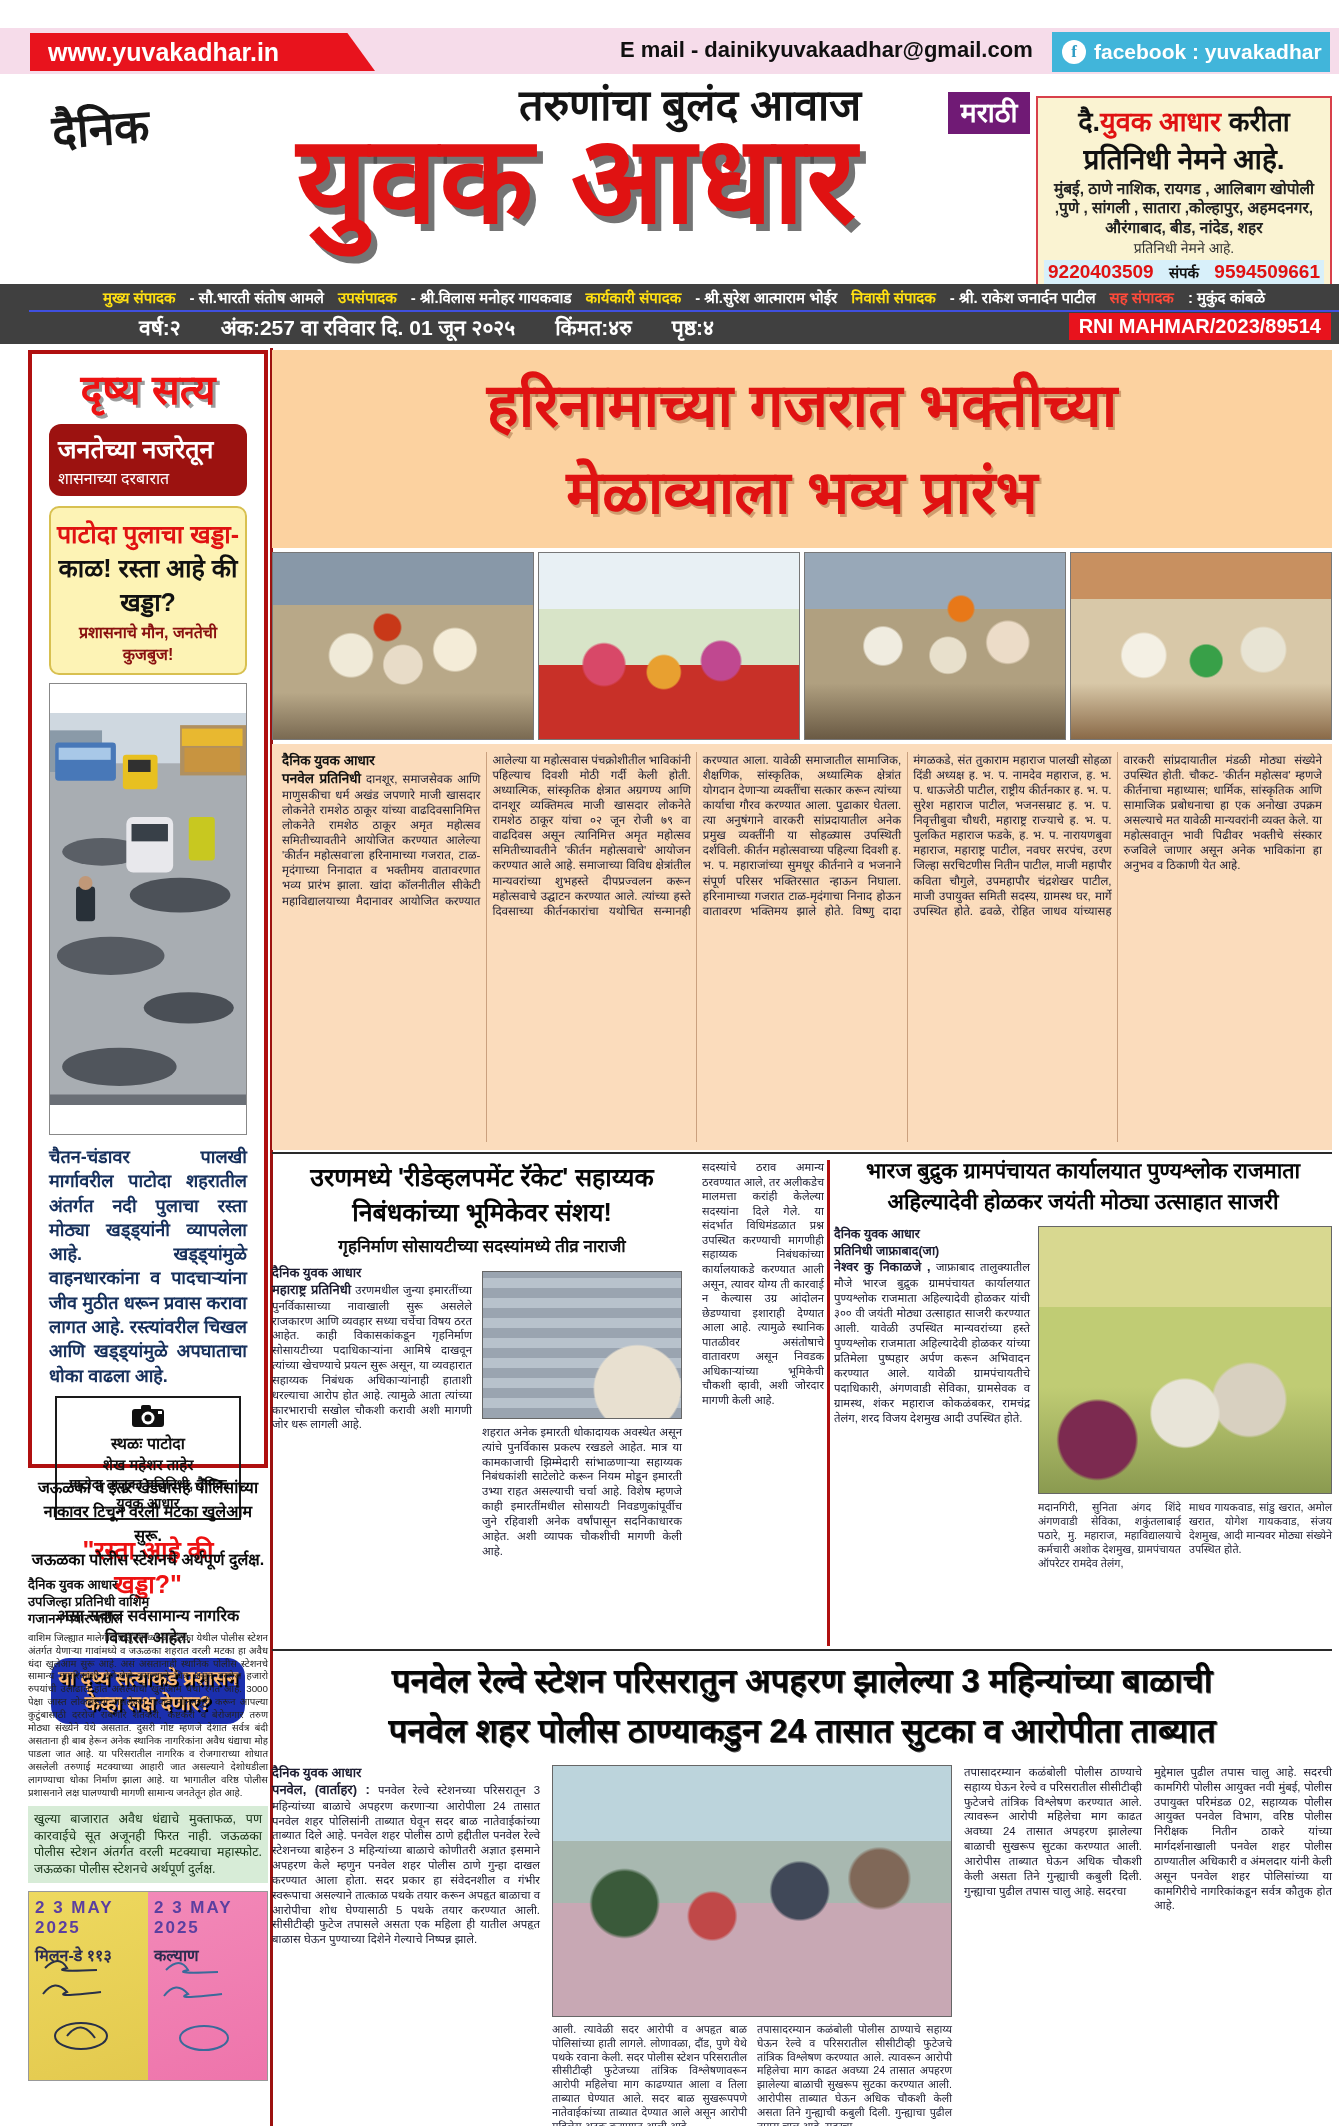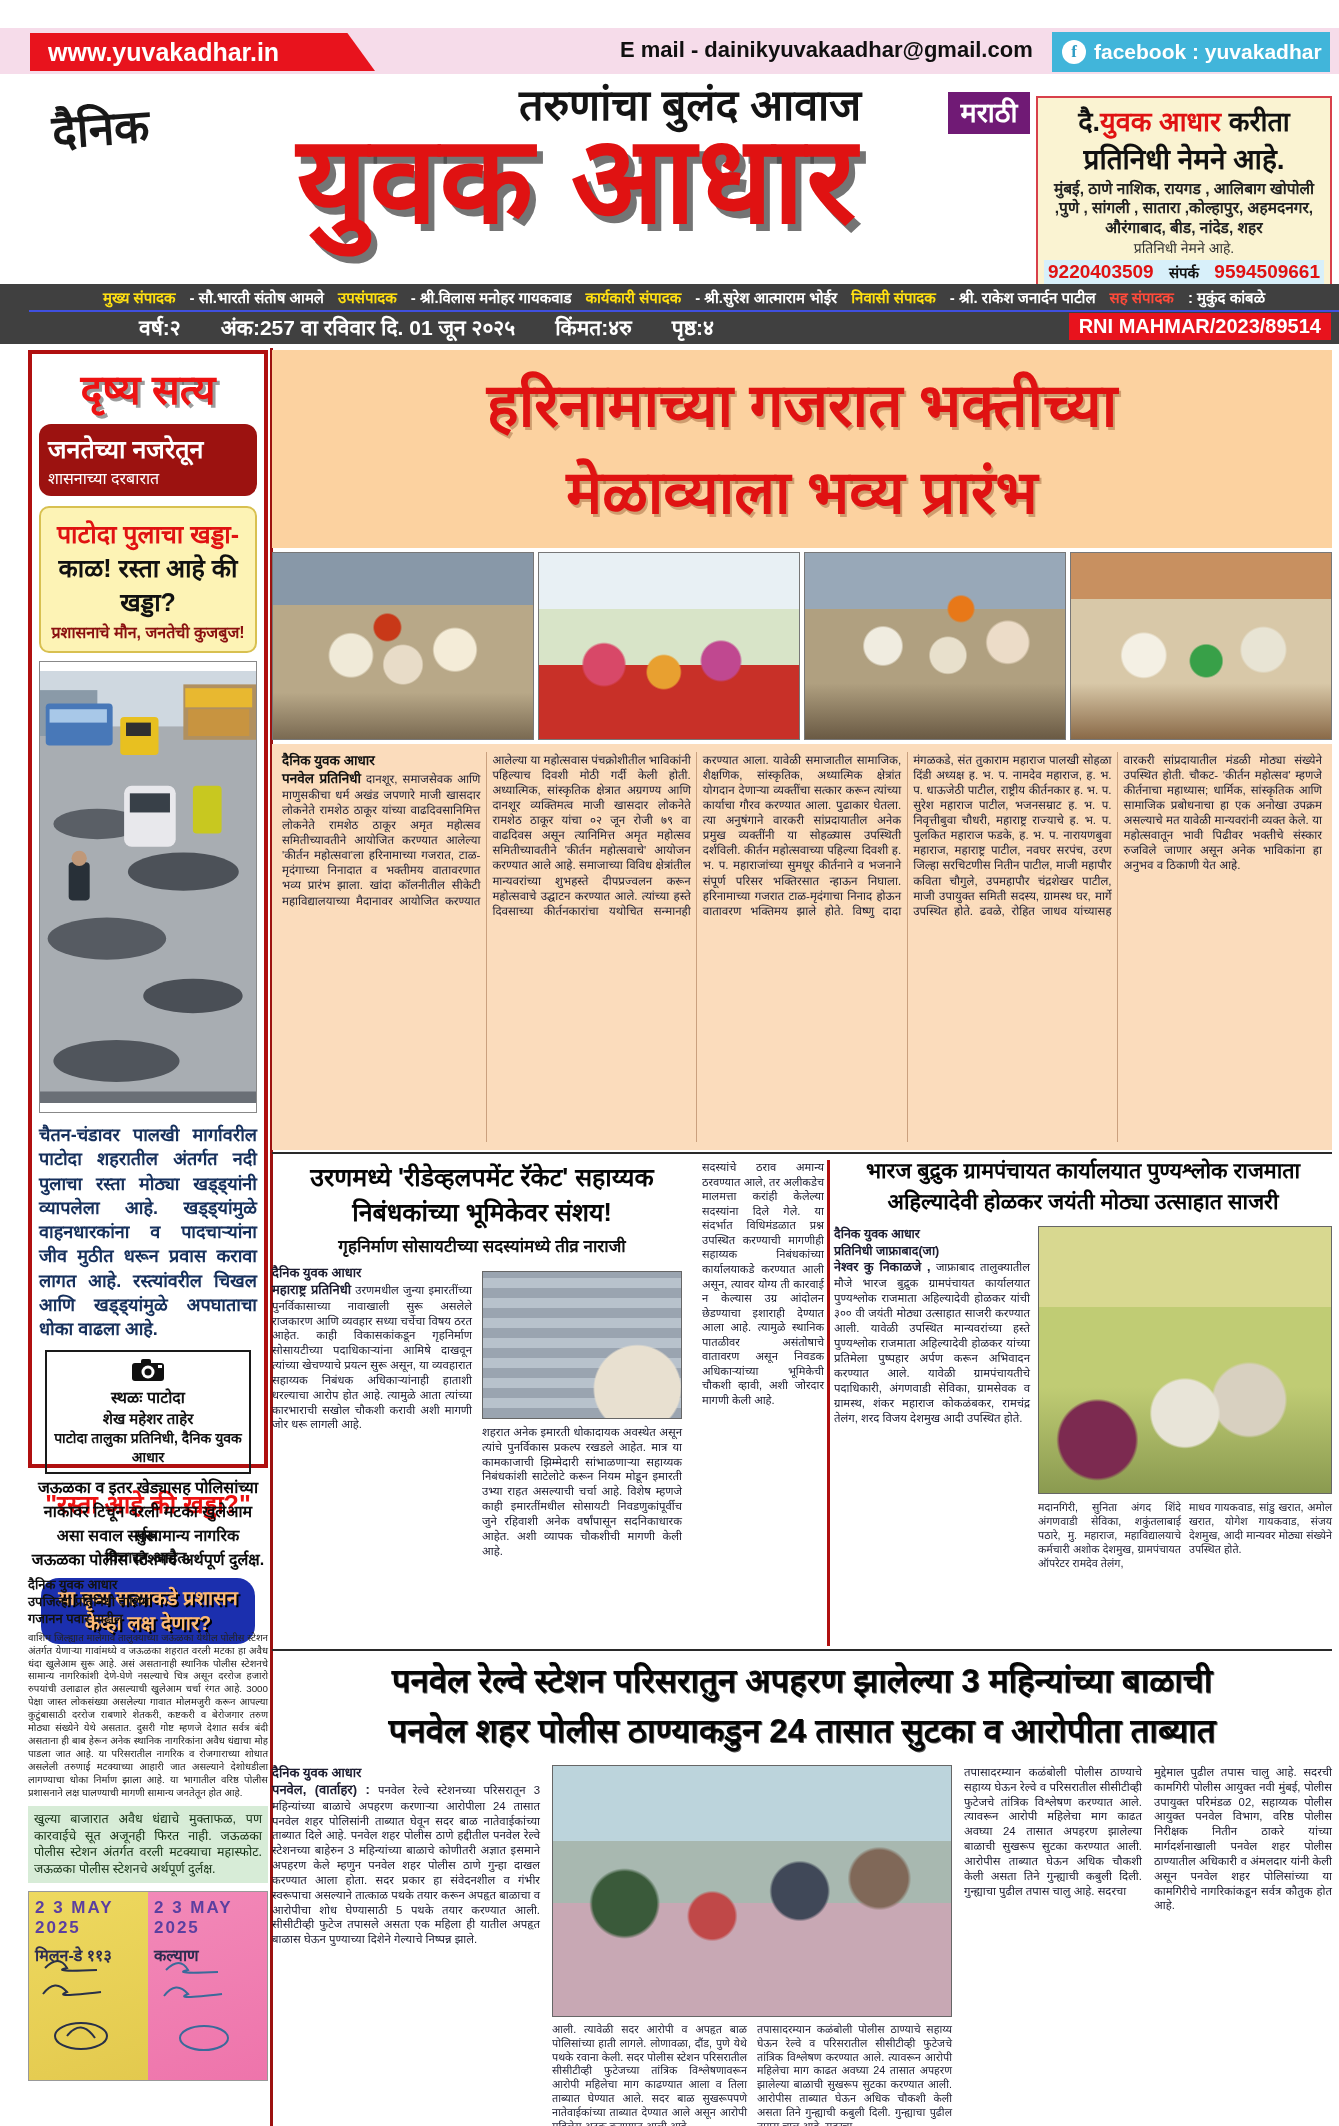--- a/index.html
+++ b/index.html
@@ -61,21 +61,21 @@
   .edrow .lab.red { color:#ff4a3a; }
   .edrow .nm { color:#fff; font-weight:bold; font-size:15px; }
   .daterow { height:30px; display:flex; align-items:center; color:#fff; font-weight:bold; font-size:21px; gap:40px; padding-left:110px; position:relative; }
   .rni { position:absolute; right:8px; top:1px; background:#e8131d; color:#fff; font-size:20px; font-weight:bold; padding:2px 10px; }
 
   
   .vrule { width:3px; background:#9c1210; }
   .hrule { height:2px; background:#2a2a2a; }
 
   
-  .leftbox { left:28px; top:350px; width:240px; height:1118px; border:4px solid #b01010; padding:6px 7px; background:#fff; }
+  .leftbox { left:28px; top:350px; width:240px; height:1118px; border:4px solid #b01010; padding:6px 17px; background:#fff; }
   .drushya { font-size:41px; font-weight:900; color:#ee1212; text-align:center; text-shadow:3px 3px 0 rgba(90,90,90,.6); }
   .eyebox { background:#9c1210; border-radius:12px; padding:7px 9px; margin-top:8px; color:#fff; }
   .eyebox .e1 { font-size:25px; font-weight:900; }
   .eyebox .e2 { font-size:16px; margin-top:2px; }
   .ptdbox { background:#fdf3b5; border:2px solid #d8c050; border-radius:10px; padding:8px 4px; margin-top:10px; text-align:center; }
   .ptdbox .p1 { color:#e01212; font-size:25px; font-weight:900; }
   .ptdbox .p2 { color:#111; font-size:25px; font-weight:900; }
   .ptdbox .p3 { color:#8a1010; font-size:16px; font-weight:bold; margin-top:3px; }
   .roadphoto { margin-top:8px; width:100%; height:452px; border:1px solid #888; display:block; }
   .lcaption { margin-top:10px; font-size:18px; color:#16305c; text-align:justify; line-height:1.35; font-weight:bold; }

